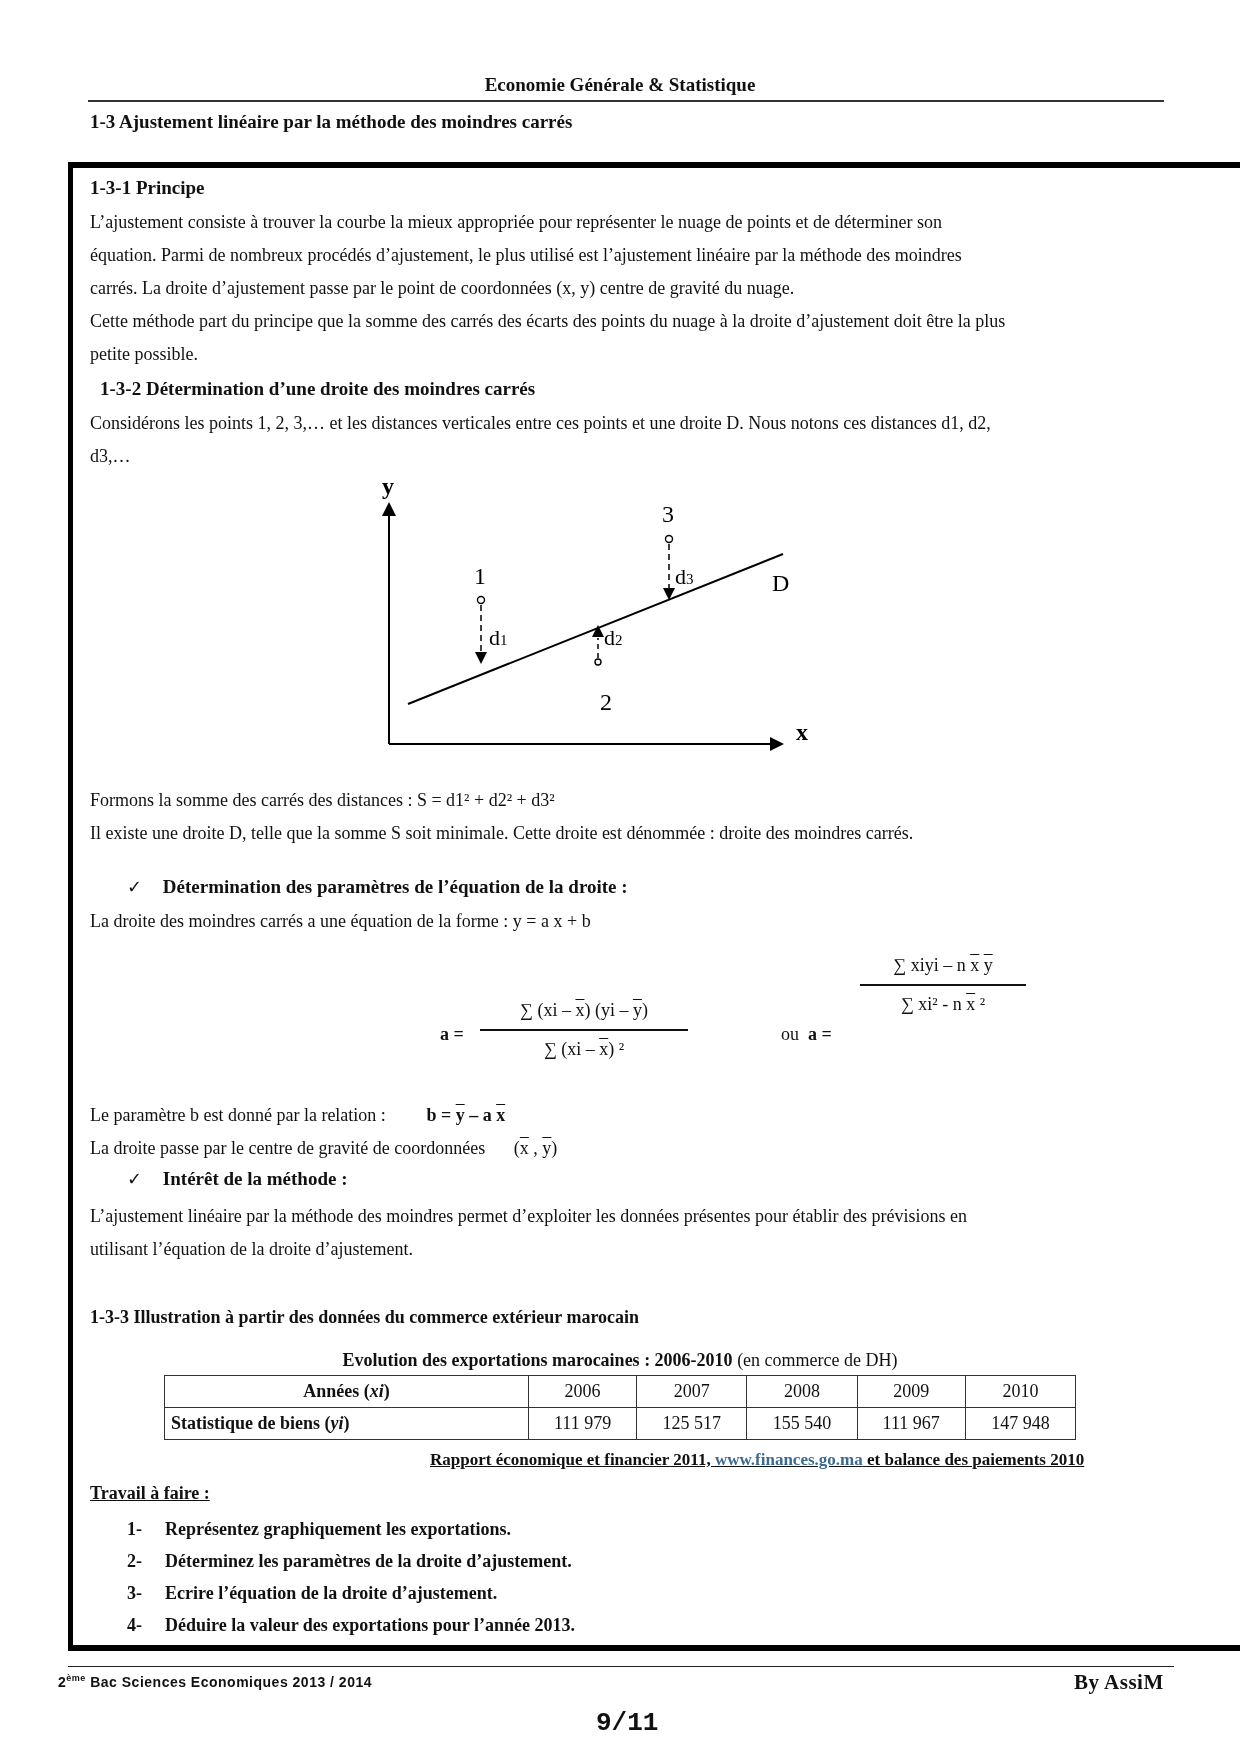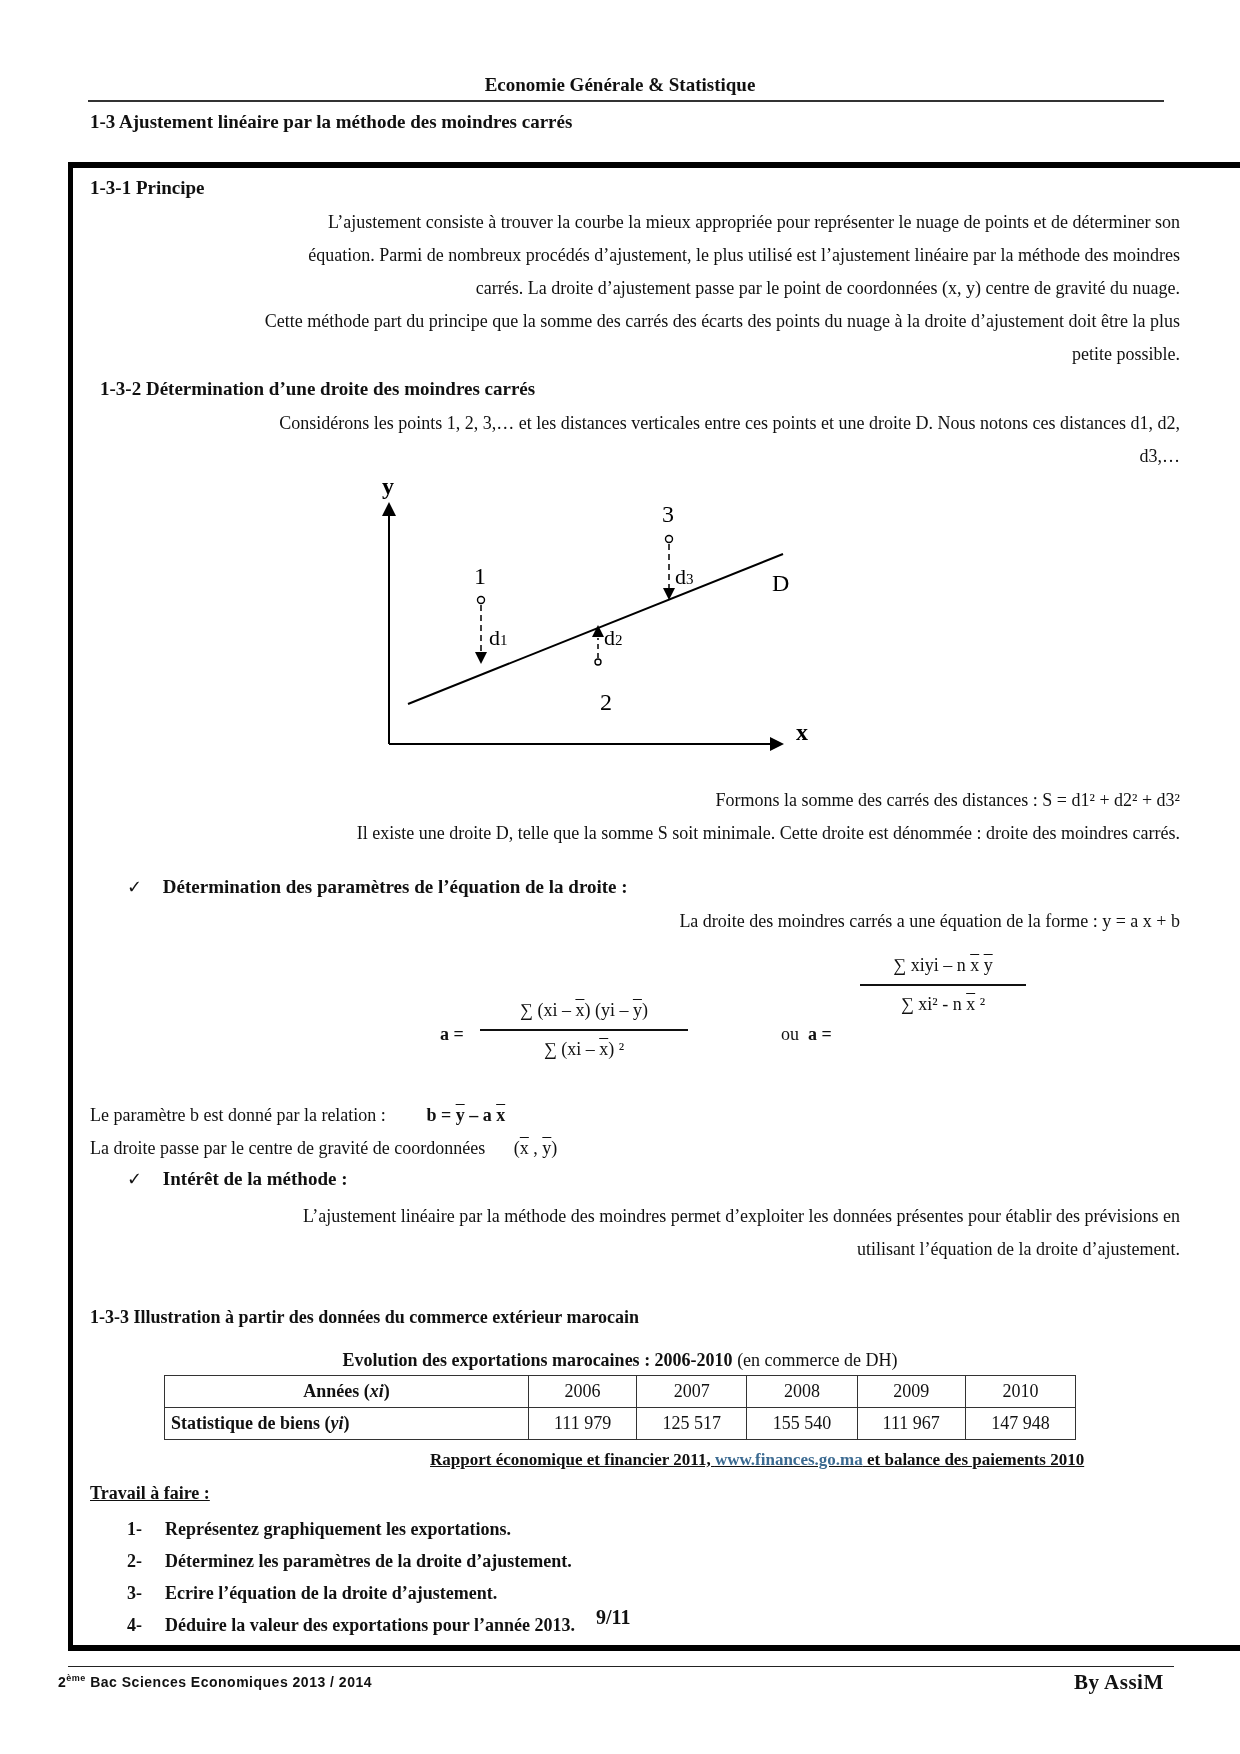--- a/index.html
+++ b/index.html
@@ -16,21 +16,21 @@
       font-weight: bold; font-size: 19px;
     }
     .header-rule { left: 88px; width: 1076px; top: 100px; height: 2px; background: #333; }
     .section-h1 { left: 90px; top: 111px; font-weight: bold; font-size: 19px; }
 
     .frame {
       left: 68px; top: 162px; width: 1172px; height: 1489px;
       border-top: 6px solid #000; border-left: 5px solid #000; border-bottom: 6px solid #000;
     }
     .h2 { font-weight: bold; font-size: 19px; }
-    .p { font-size: 18px; line-height: 33px; text-align: right; }
+    .p { font-size: 18px; line-height: 33px; }
     .para { left: 90px; width: 1090px; }
 
     .bold { font-weight: bold; }
     .ovl { text-decoration: overline; }
     .check { font-size: 18px; }
 
     .frac { position: absolute; text-align: center; font-size: 18px; }
     .frac .num, .frac .den { display: block; }
     .frac .bar { display: block; height: 2px; background: #111; margin: 8px 0; }
 
@@ -46,21 +46,21 @@
     .source { font-weight: bold; font-size: 17px; text-decoration: underline; }
     .source .link { color: #3b6a91; font-weight: bold; text-decoration: none; }
 
     .task-title { font-weight: bold; font-size: 18px; text-decoration: underline; }
     .task { font-weight: bold; font-size: 18px; }
     .task .num { display: inline-block; width: 38px; }
 
     .footer-rule { left: 68px; width: 1106px; top: 1666px; height: 1px; background: #222; }
     .footer-left { left: 58px; top: 1673px; font-family: "Liberation Sans", "DejaVu Sans", sans-serif; font-weight: bold; font-size: 14px; letter-spacing: 0.5px; }
     .footer-left sup { font-size: 9px; }
-    .footer-center { left: 596px; top: 1606px; font-weight: bold; font-size: 20px; }
+    .footer-center { left: 596px; top: 1708px; font-weight: bold; font-size: 26px; font-family: Liberation Mono, monospace; }
     .footer-right { left: 1074px; top: 1670px; font-weight: bold; font-size: 21px; letter-spacing: 0.5px; }
 
     svg text { font-family: "Liberation Serif", "DejaVu Serif", serif; }
   </style>
 </head>
 <body>
 
 <div class="abs header-title">Economie Générale &amp; Statistique</div>
 <div class="abs header-rule"></div>
 <div class="abs section-h1">1-3 Ajustement linéaire par la méthode des moindres carrés</div>

